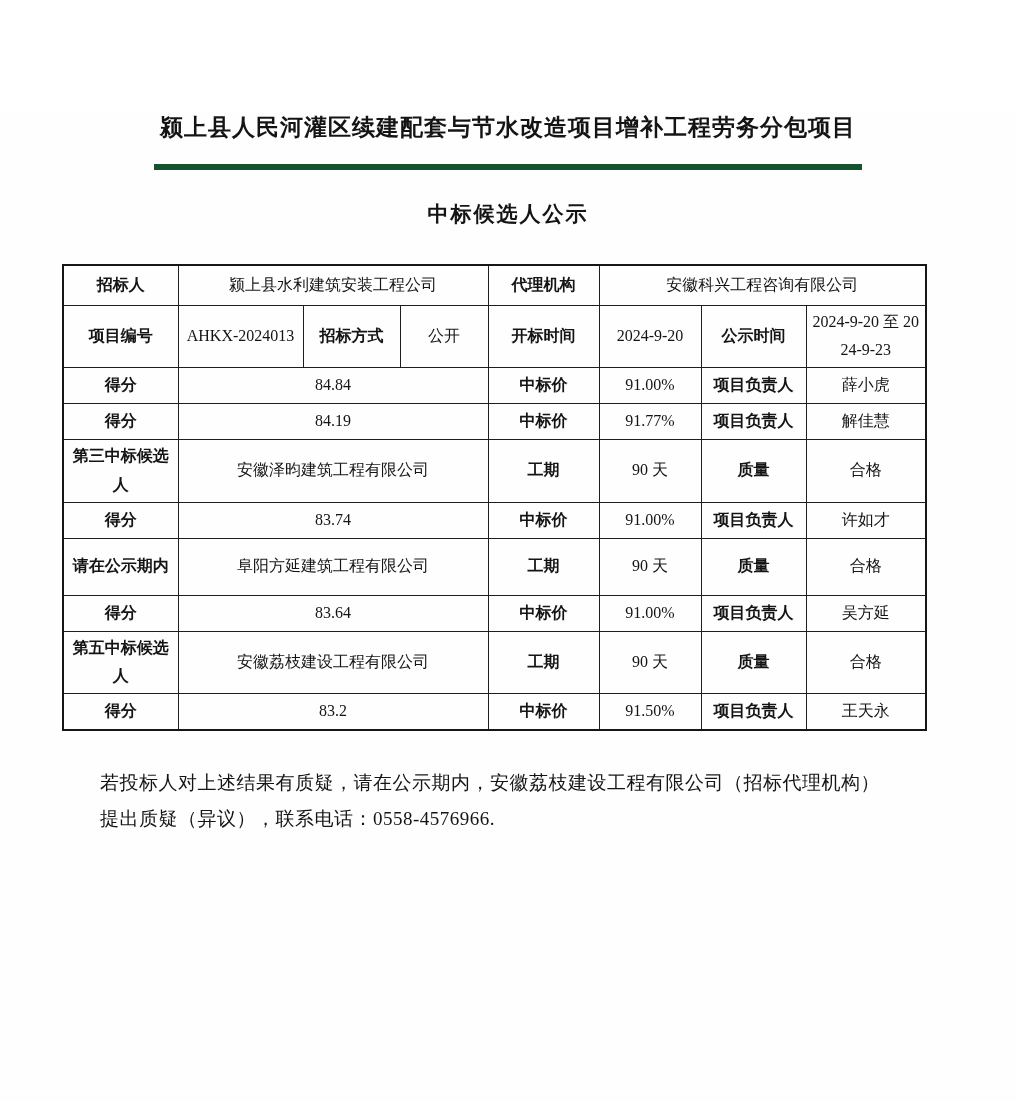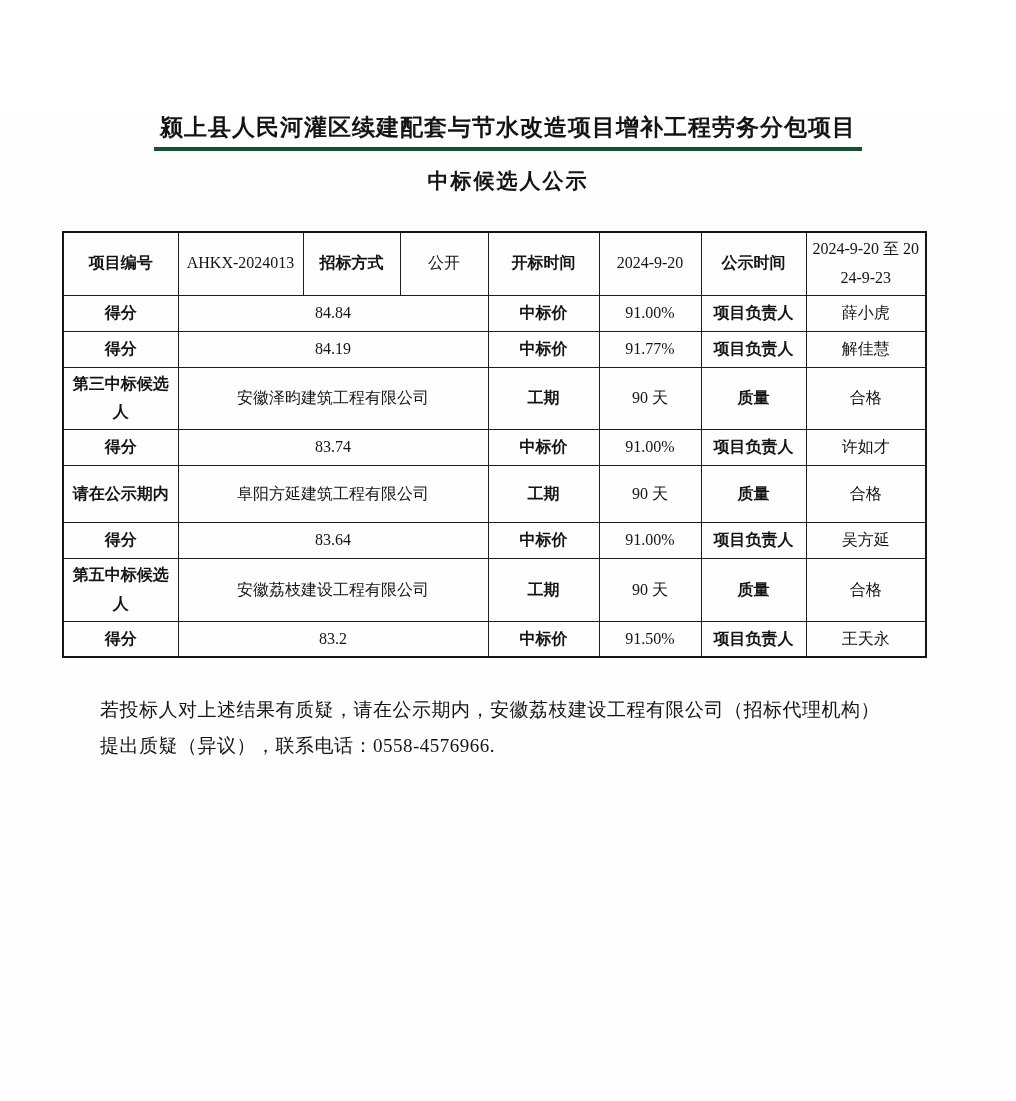--- a/index.html
+++ b/index.html
@@ -14,25 +14,25 @@
 
   .doc-title {
     margin-top: 112px;
     text-align: center;
     font-size: 23px;
     font-weight: bold;
     letter-spacing: 1px;
   }
   .doc-title .underline {
     display: inline-block;
-    border-bottom: 4px solid #14532d;
-    padding: 0 6px 4px 6px;
+    border-bottom: 6px solid #14532d;
+    padding: 0 6px 21px 6px;
   }
   .doc-subtitle {
-    margin-top: 16px;
+    margin-top: 30px;
     text-align: center;
     font-size: 21px;
     font-weight: bold;
     letter-spacing: 2px;
   }
 
   table.bid-table {
     margin: 36px 0 0 62px;
     width: 863px;
     border-collapse: collapse;
@@ -75,20 +75,26 @@
       <col style="width:115px">
         <col style="width:125px">
         <col style="width:97px">
         <col style="width:88px">
       <col style="width:111px">
         <col style="width:102px">
         <col style="width:105px">
         <col style="width:120px">
     </colgroup>
     <tbody>
+      <tr class="r1">
+        <td class="lbl">招标人</td>
+        <td colspan="3">颍上县水利建筑安装工程公司</td>
+        <td class="lbl">代理机构</td>
+        <td colspan="3">安徽科兴工程咨询有限公司</td>
+      </tr>
       <tr class="r3">
         <td class="lbl">项目编号</td>
         <td>AHKX-2024013</td>
         <td class="lbl">招标方式</td>
         <td>公开</td>
         <td class="lbl">开标时间</td>
         <td>2024-9-20</td>
         <td class="lbl">公示时间</td>
         <td>2024-9-20 至 2024-9-23</td>
       </tr>

